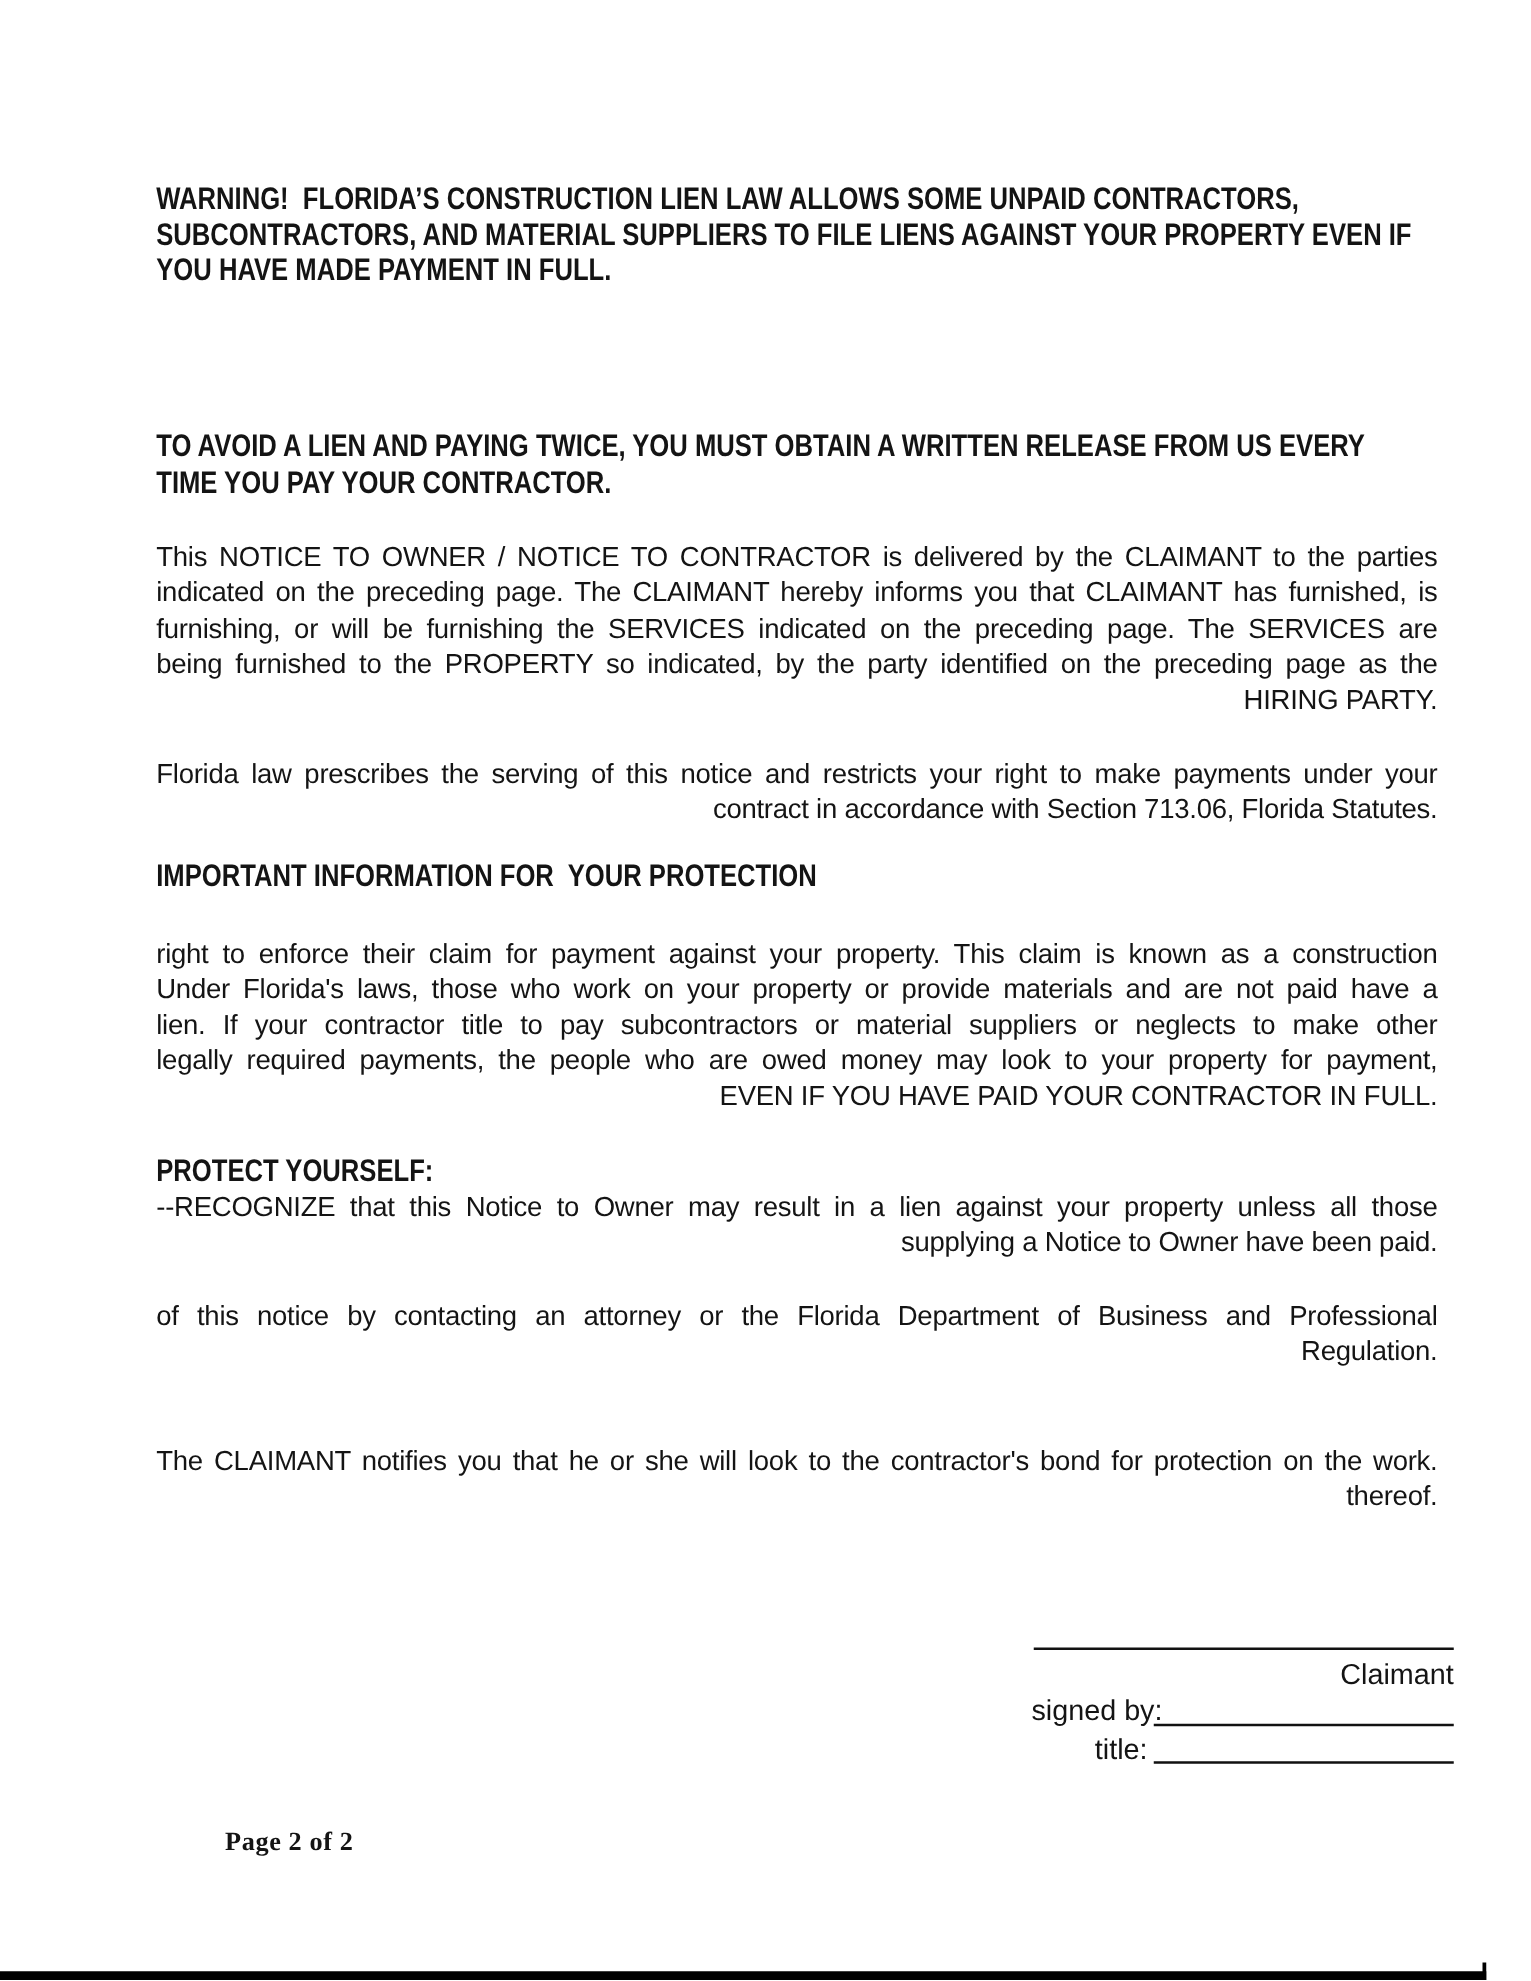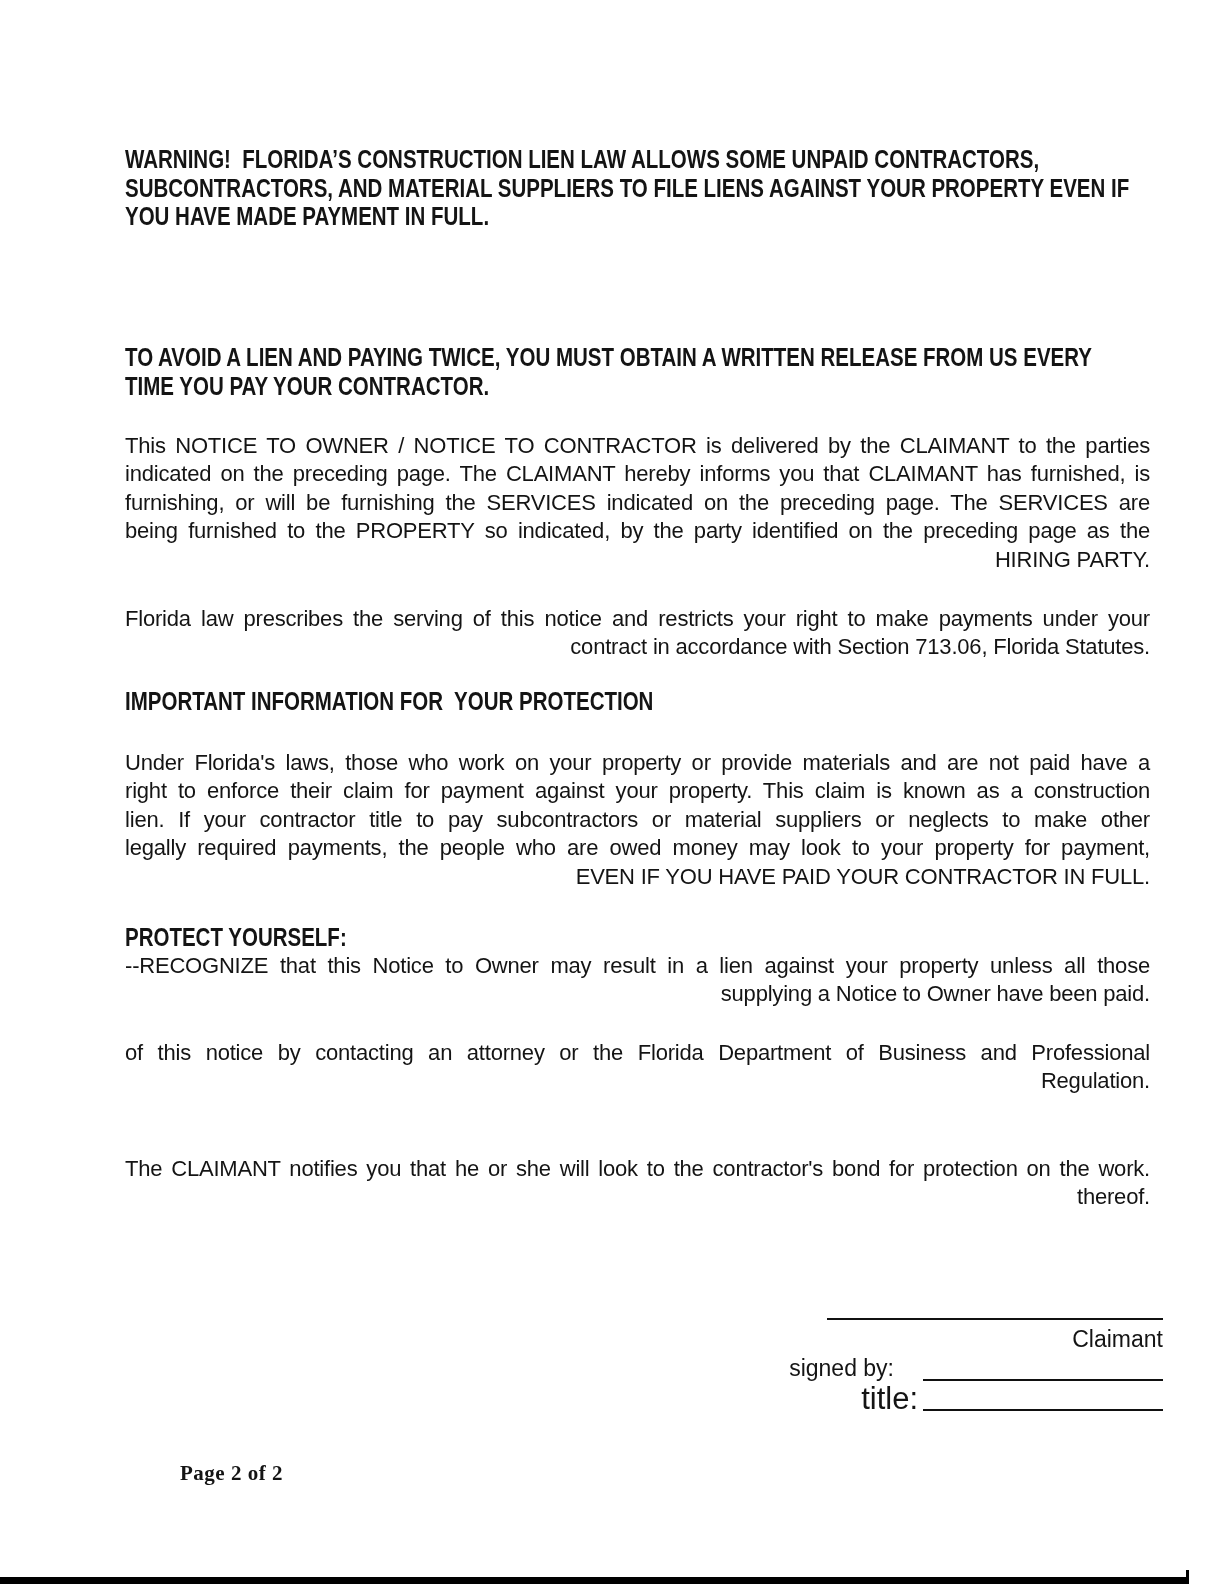--- a/index.html
+++ b/index.html
@@ -48,42 +48,42 @@
     position: absolute;
     left: 827px;
     top: 1326px;
     width: 336px;
     text-align: right;
     font-size: 23px;
     line-height: 26px;
   }
   .sig-label-signed {
     position: absolute;
-    left: 644px;
+    left: 680px;
     top: 1355px;
     width: 250px;
     text-align: right;
     font-size: 23px;
     line-height: 26px;
   }
   .sig-line-signed {
     position: absolute;
     left: 923px;
     top: 1358px;
     width: 240px;
     height: 21px;
     border-bottom: 2px solid #111;
   }
   .sig-label-title {
     position: absolute;
     left: 668px;
     top: 1386px;
     width: 250px;
     text-align: right;
-    font-size: 31px;
+    font-size: 23px;
     line-height: 26px;
   }
   .sig-line-title {
     position: absolute;
     left: 923px;
     top: 1388px;
     width: 240px;
     height: 21px;
     border-bottom: 2px solid #111;
   }
@@ -143,22 +143,22 @@
   <div class="block" style="top:605px">
     <div class="tline jl">Florida law prescribes the serving of this notice and restricts your right to make payments under your</div>
     <div class="tline ll">contract in accordance with Section 713.06, Florida Statutes.</div>
   </div>
 
   <div class="block" style="top:687px">
     <div class="bline">IMPORTANT INFORMATION FOR  YOUR PROTECTION</div>
   </div>
 
   <div class="block" style="top:749px">
+    <div class="tline jl">right to enforce their claim for payment against your property. This claim is known as a construction</div>
     <div class="tline jl">Under Florida's laws, those who work on your property or provide materials and are not paid have a</div>
-    <div class="tline jl">right to enforce their claim for payment against your property. This claim is known as a construction</div>
     <div class="tline jl">lien.  If your contractor title to pay subcontractors or material suppliers or neglects to make other</div>
     <div class="tline jl">legally required payments, the people who are owed money may look to your property for payment,</div>
     <div class="tline ll">EVEN IF YOU HAVE PAID YOUR CONTRACTOR IN FULL.</div>
   </div>
 
   <div class="block" style="top:923px">
     <div class="bline">PROTECT YOURSELF:</div>
     <div class="tline jl">--RECOGNIZE that this Notice to Owner may result in a lien against your property unless all those</div>
     <div class="tline ll">supplying a Notice to Owner have been paid.</div>
   </div>

